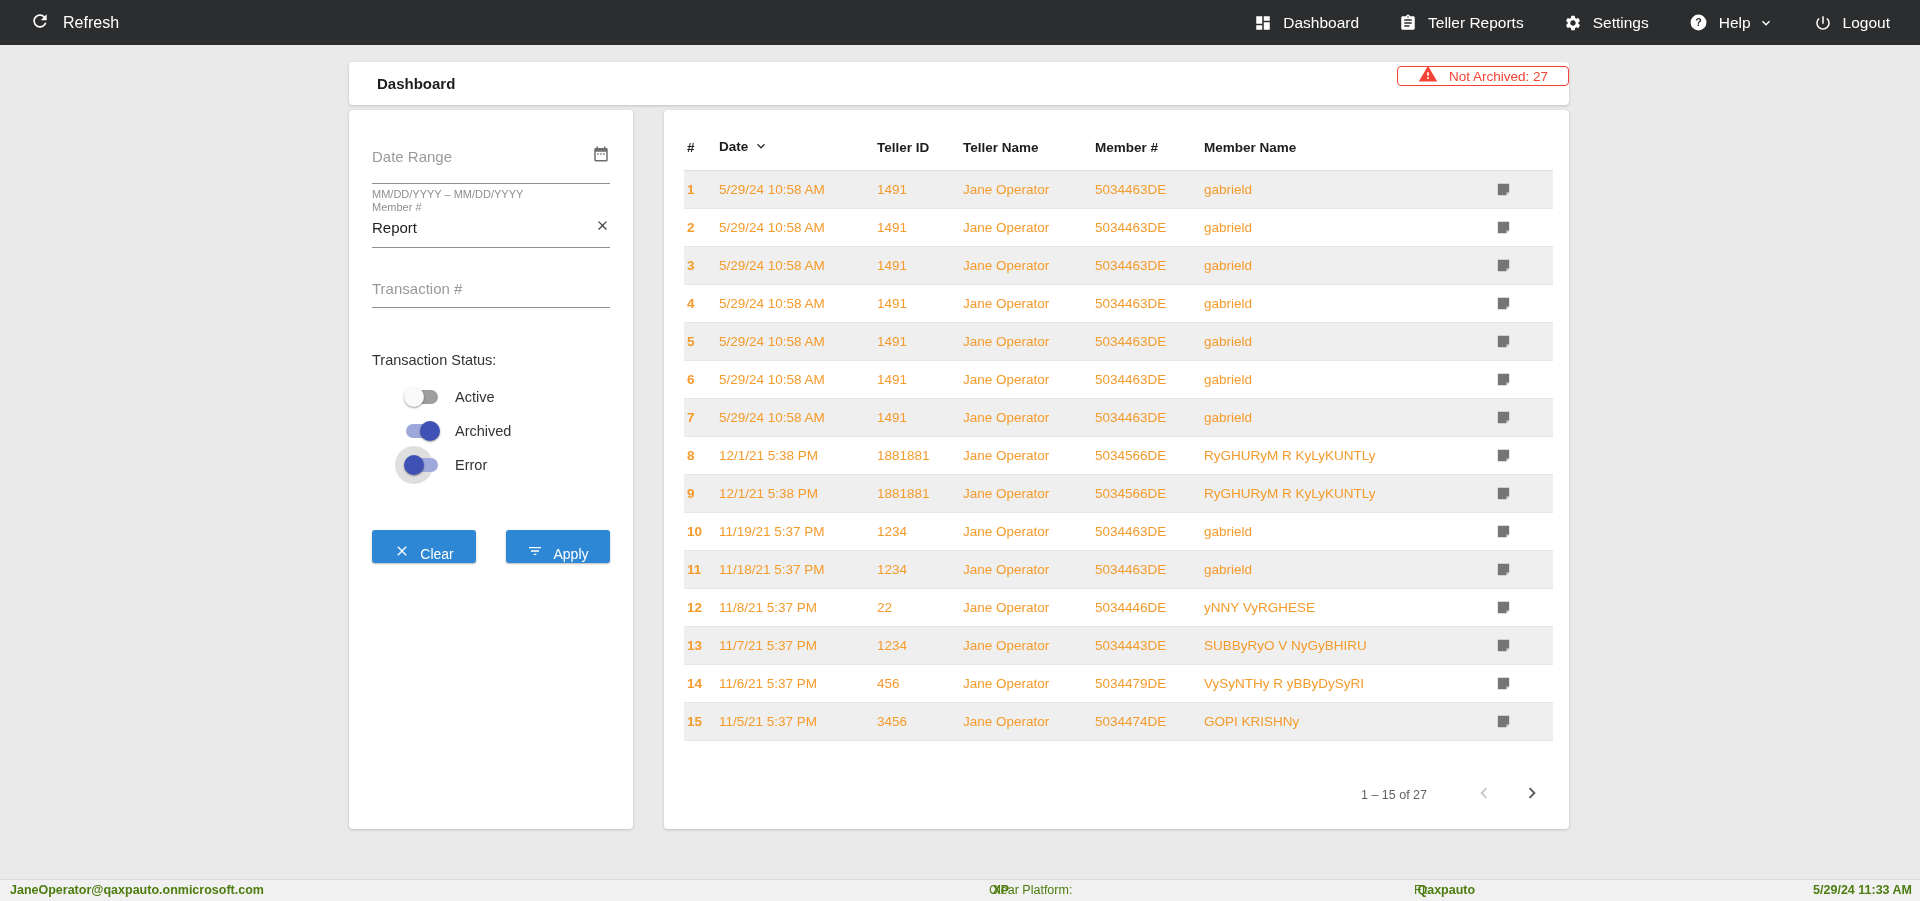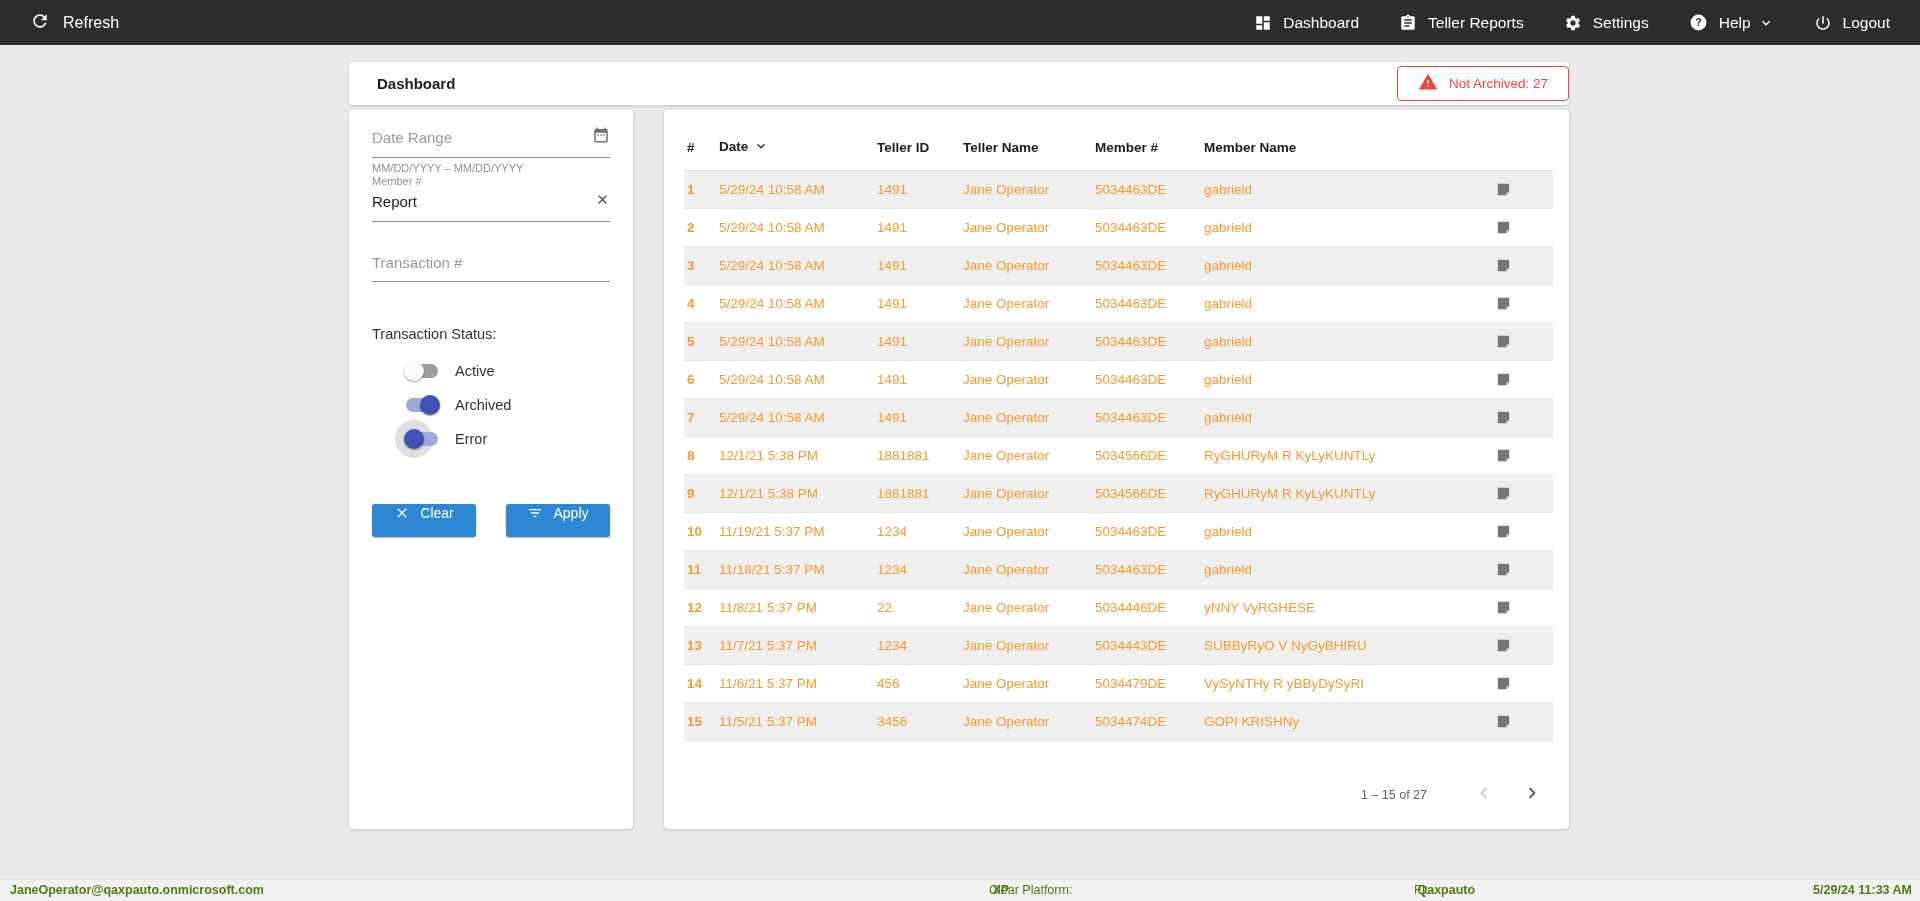--- a/index.html
+++ b/index.html
@@ -20,36 +20,36 @@
   .nav-item { display:flex; align-items:center; gap:11px; font-size:15.5px; cursor:pointer; }
   .nav-item svg { display:block; }
   
   .header-card {
     position:absolute; left:349px; top:62px; width:1220px; height:43px;
     background:#fff; border-radius:4px; box-shadow:0 1px 3px rgba(0,0,0,.18);
     display:flex; align-items:center; padding-left:28px;
   }
   .header-title { font-size:15px; font-weight:bold; color:#1d1d1d; }
   .badge {
-    position:absolute; left:1397px; top:66px; width:172px; height:35px;
+    position:absolute; left:1397px; top:66px; width:172px; height:20px;
     background:#fff; border:1px solid var(--accent-red,#f44336); border-radius:4px;
     display:flex; align-items:center; justify-content:center; gap:11px; cursor:pointer;
   }
   .badge-text { color:var(--accent-red,#f44336); font-size:13.5px; }
   
   .sidebar-card {
     position:absolute; left:349px; top:110px; width:284px; height:719px;
     background:#fff; border-radius:4px; box-shadow:0 1px 3px rgba(0,0,0,.18);
     padding:0 23px;
   }
   .field {
     border-bottom:1px solid #8f8f8f;
     display:flex; align-items:center; justify-content:space-between;
   }
-  .field-daterange { margin-top:16px; padding-bottom:9px; }
+  .field-daterange { margin-top:35px; padding-bottom:16px; }
   .field-member { padding:4px 0 10px; }
   .field-transaction { margin-top:32px; padding-bottom:10px; }
   .f-placeholder { color:#9a9a9a; font-size:15px; }
   .f-value { color:#222; font-size:15px; }
   .hints { margin-top:4px; font-size:11px; color:#8f8f8f; line-height:13px; }
   .status-label { margin-top:44px; font-size:14.5px; color:#333; }
   .toggles { margin-top:12px; margin-left:32px; }
   .toggle-row { display:flex; align-items:center; gap:15px; height:34px; cursor:pointer; }
   .toggle-label { font-size:14.5px; color:#333; }
   .switch { position:relative; width:36px; height:20px; flex:0 0 36px; }
@@ -63,21 +63,21 @@
   .switch.state-on-left-halo .thumb { left:0; background:var(--accent-indigo,#3f51b5); }
   .switch.state-on-left-halo .halo {
     position:absolute; left:-9px; top:-9px; width:38px; height:38px; border-radius:50%;
     background:rgba(110,110,110,.22);
   }
   .btn-row { margin-top:48px; display:flex; justify-content:space-between; }
   .btn {
     width:104px; height:33px; border:none; border-radius:3px;
     background:var(--accent-blue,#2e87d4); color:#fff; font-size:14px;
     font-family:"Liberation Sans",sans-serif;
-    display:flex; align-items:flex-start; justify-content:center; gap:10px;
+    display:flex; align-items:flex-end; justify-content:center; gap:10px;
     box-shadow:0 1px 2px rgba(0,0,0,.28); cursor:pointer;
   }
   
   .table-card {
     position:absolute; left:664px; top:110px; width:905px; height:719px;
     background:#fff; border-radius:4px; box-shadow:0 1px 3px rgba(0,0,0,.18);
     padding:18px 16px 0 20px;
   }
   table { width:869px; border-collapse:collapse; table-layout:fixed; }
   col.c-num { width:35px; } col.c-date { width:158px; } col.c-tid { width:86px; }

